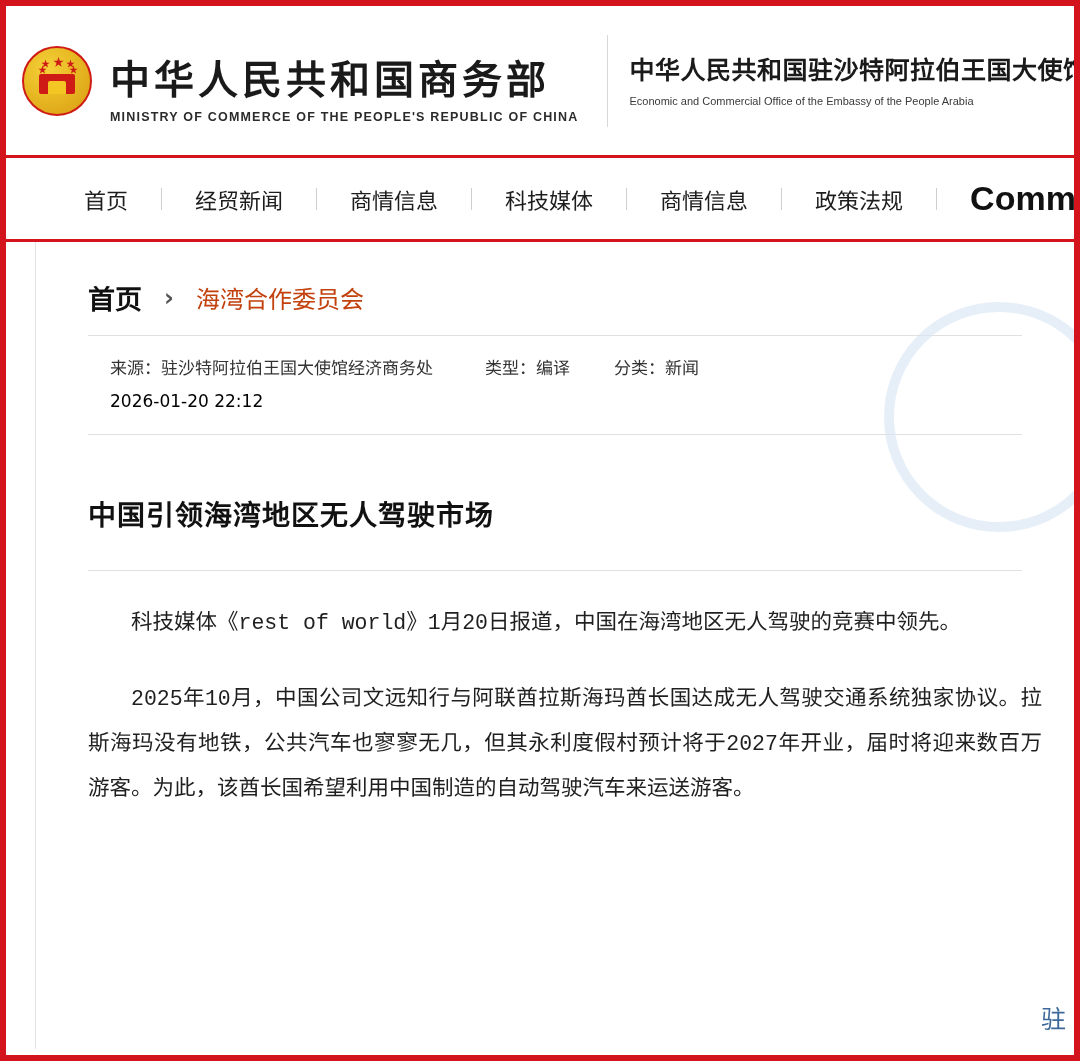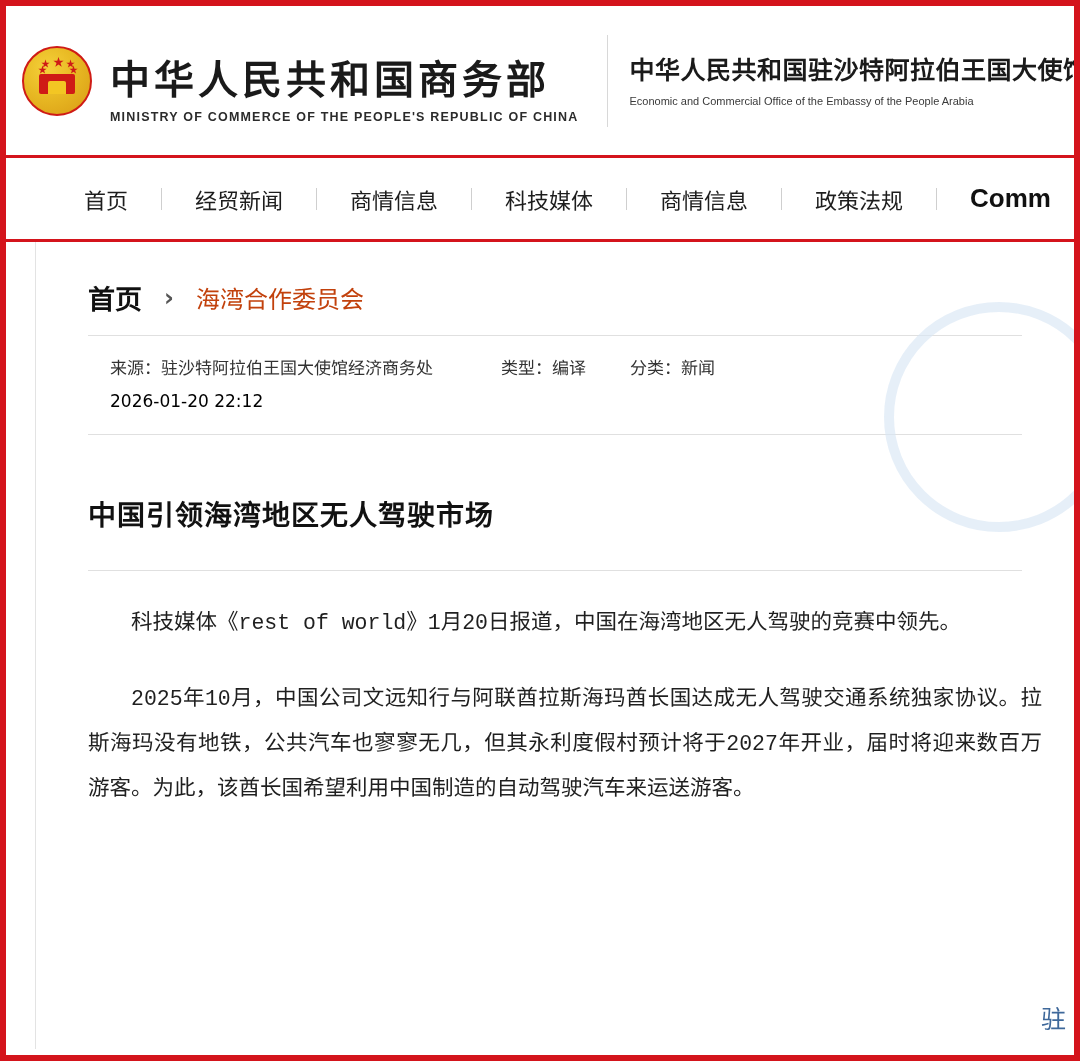--- a/index.html
+++ b/index.html
@@ -142,21 +142,21 @@
   .nav-item {
     font-family: "DejaVu Sans", "Liberation Sans", sans-serif;
     font-size: 22px;
     color: #1d1d1d;
     white-space: nowrap;
     cursor: pointer;
   }
   .nav-item.en {
     font-family: "Liberation Sans", sans-serif;
     font-weight: 700;
-    font-size: 26px;
+    font-size: 34px;
     color: #111;
     text-align: center;
   }
   .nav-sep {
     width: 1px;
     height: 22px;
     background: #cfcfcf;
     margin: 0 33px;
     flex: 0 0 1px;
   }
@@ -209,21 +209,21 @@
   }
 
   .meta {
     padding: 16px 0 0 74px;
     font-family: "DejaVu Sans", "Liberation Sans", sans-serif;
     font-size: 17px;
     color: #333;
     line-height: 1.95;
   }
   .meta-line1 { display: flex; gap: 0; }
-  .meta-src { margin-right: 68px; }
+  .meta-src { margin-right: 52px; }
   .meta-type { margin-right: 44px; }
   .meta-date { color: #000000; }
 
   .meta-rule2 {
     margin: 16px 52px 0 52px;
     border-top: 1px solid #e0e0e0;
   }
 
   .article-title {
     font-family: "DejaVu Sans", "Liberation Sans", sans-serif;

